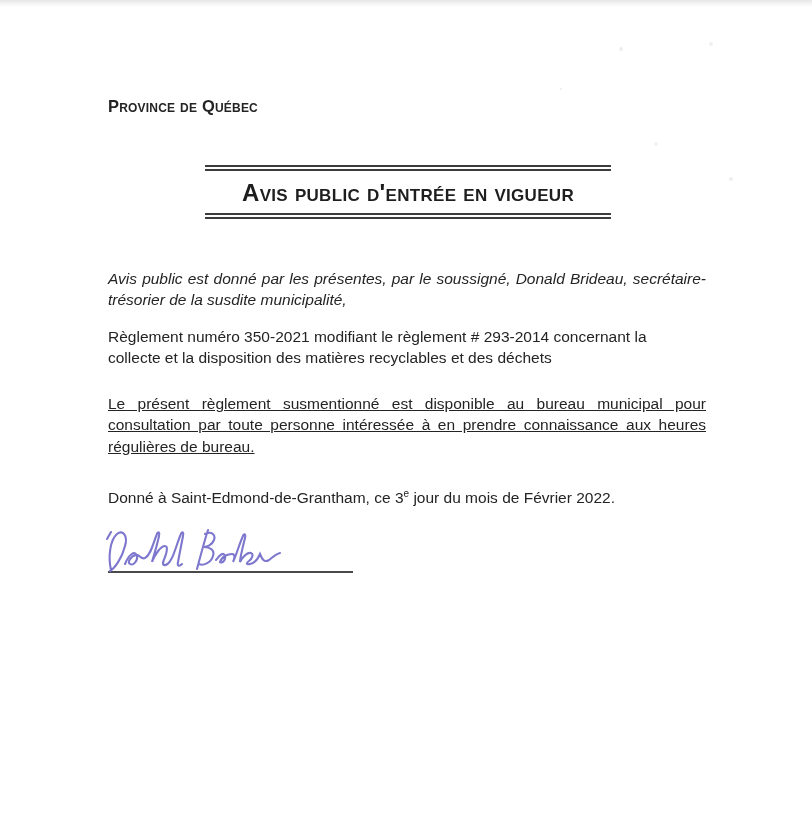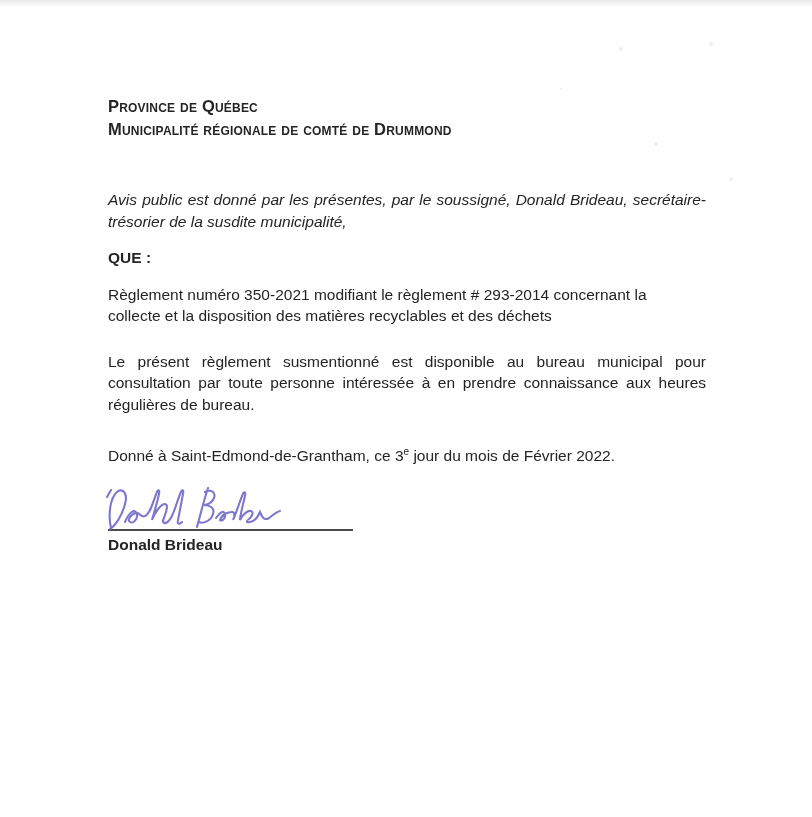--- a/index.html
+++ b/index.html
@@ -54,21 +54,21 @@
   .para {
     margin:0;
     font-size:15.5px;
     line-height:21.5px;
   }
   .justify { text-align:justify; }
   .p-intro { margin-top:49px;font-style:italic; }
   .p-que   { margin-top:15px; font-weight:bold; }
   .p-seance{ margin-top:12px; }
   .p-regl  { margin-top:15px; font-weight:normal; max-width:566px; }
-  .p-dispo { margin-top:24px; }
+  .p-dispo { margin-top:24px;text-decoration:underline; }
   .p-donne { margin-top:30px; }
   .p-donne sup { font-size:10px; line-height:0; }
   .sig-svg { display:block; margin-top:18px; margin-left:-4px; }
   .sig-line {
     width:245px; height:0;
     border-bottom:2px solid #4a4a4a;
     margin-top:-2px;
   }
   .sig-name { margin-top:4px; font-weight:bold; font-size:15.5px; line-height:20px; }
   .sig-role { margin-top:2px; font-size:15.5px; line-height:20px; }
@@ -77,27 +77,30 @@
 <body>
 
 <div class="page">
   <div class="page-top-shadow"></div>
   <div class="scan-noise"></div>
 
   <div class="content">
 
     <div>
       <div class="hdr-line">Province de Québec</div>
-      <div class="hdr-line">Municipalité régionale de comté de Drummond</div>
     </div>
 
+    <div class="title-box">
+      <div class="rule"></div>
+      <div class="title-text">Avis public d'entrée en vigueur</div>
+      <div class="rule"></div>
+    </div>
 
     <p class="para justify p-intro">Avis public est donné par les présentes, par le soussigné, Donald Brideau, secrétaire-trésorier de la susdite municipalité,</p>
 
-    <p class="para p-que">QUE :</p>
 
 
     <p class="para p-regl">Règlement numéro 350-2021 modifiant le règlement # 293-2014 concernant la collecte et la disposition des matières recyclables et des déchets</p>
 
     <p class="para justify p-dispo">Le présent règlement susmentionné est disponible au bureau municipal pour consultation par toute personne intéressée à en prendre connaissance aux heures régulières de bureau.</p>
 
     <p class="para p-donne"><span>Donné à Saint-Edmond-de-Grantham, ce 3</span><sup>e</sup><span> jour du mois de Février 2022.</span></p>
 
     <svg class="sig-svg" width="180" height="46" viewBox="0 0 180 46" fill="none">
       <path stroke-width="2.1" stroke-linecap="round" fill="none" d="M3,12 L7,5 M7,43 C4,30 6,13 13,7 C19,2 24,9 21,19 C18,31 11,41 6,44
@@ -109,16 +112,15 @@
       <path stroke-width="2.1" stroke-linecap="round" fill="none" d="M101,7 C107,4 112,7 110,13 C108,18 103,20 100,20 C106,20 111,23 109,29
                C107,36 99,39 95,37 M104,3 C100,15 96,31 93,42
                M112,33 C116,27 120,25 121,29 C122,33 118,37 116,35
                C118,29 124,27 128,27 C132,27 130,33 129,35
                C132,29 136,15 139,9 C140,6 142,7 141,11 C139,19 136,31 136,35
                C139,29 144,25 147,26 C150,27 148,32 145,34 C142,36 142,38 146,37
                C150,36 154,32 156,27 C158,32 160,36 165,33 C169,30 172,27 176,26" stroke="#7d77cd"></path>
     </svg>
 
     <div class="sig-line"></div>
-    <div class="sig-name">Donald Brideau</div>
 
   </div>
 </div>
 
 </body></html>

